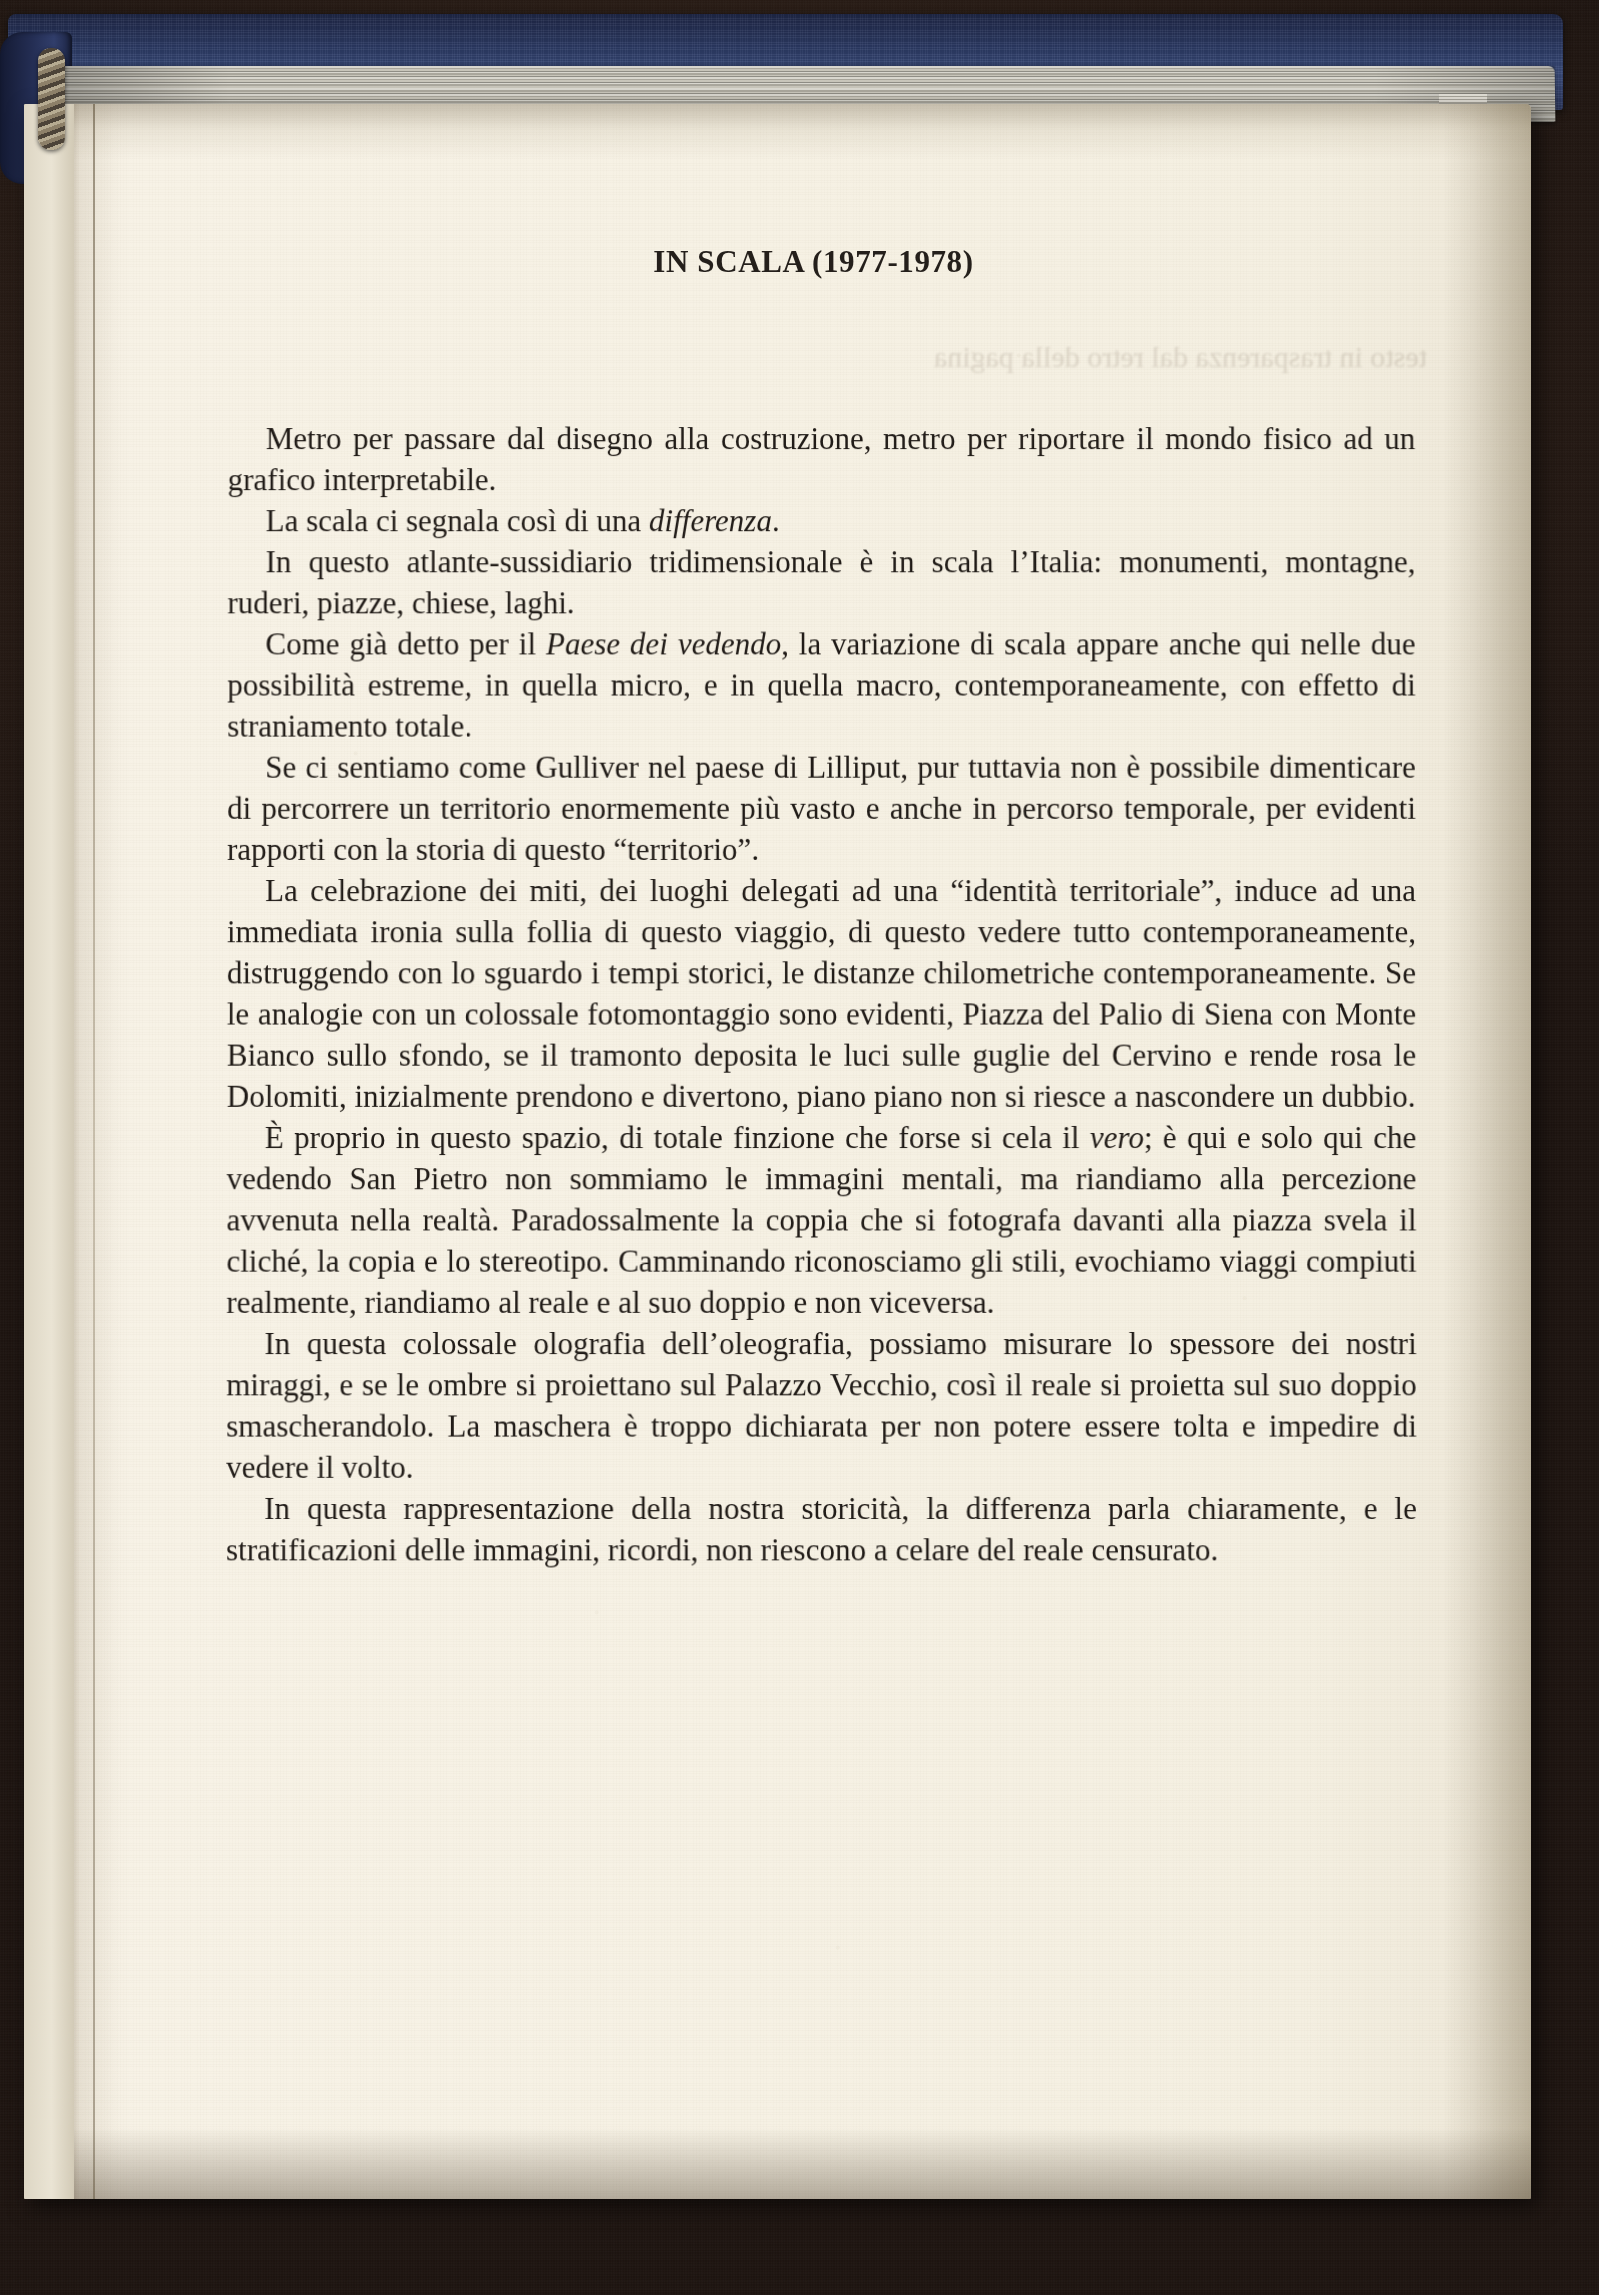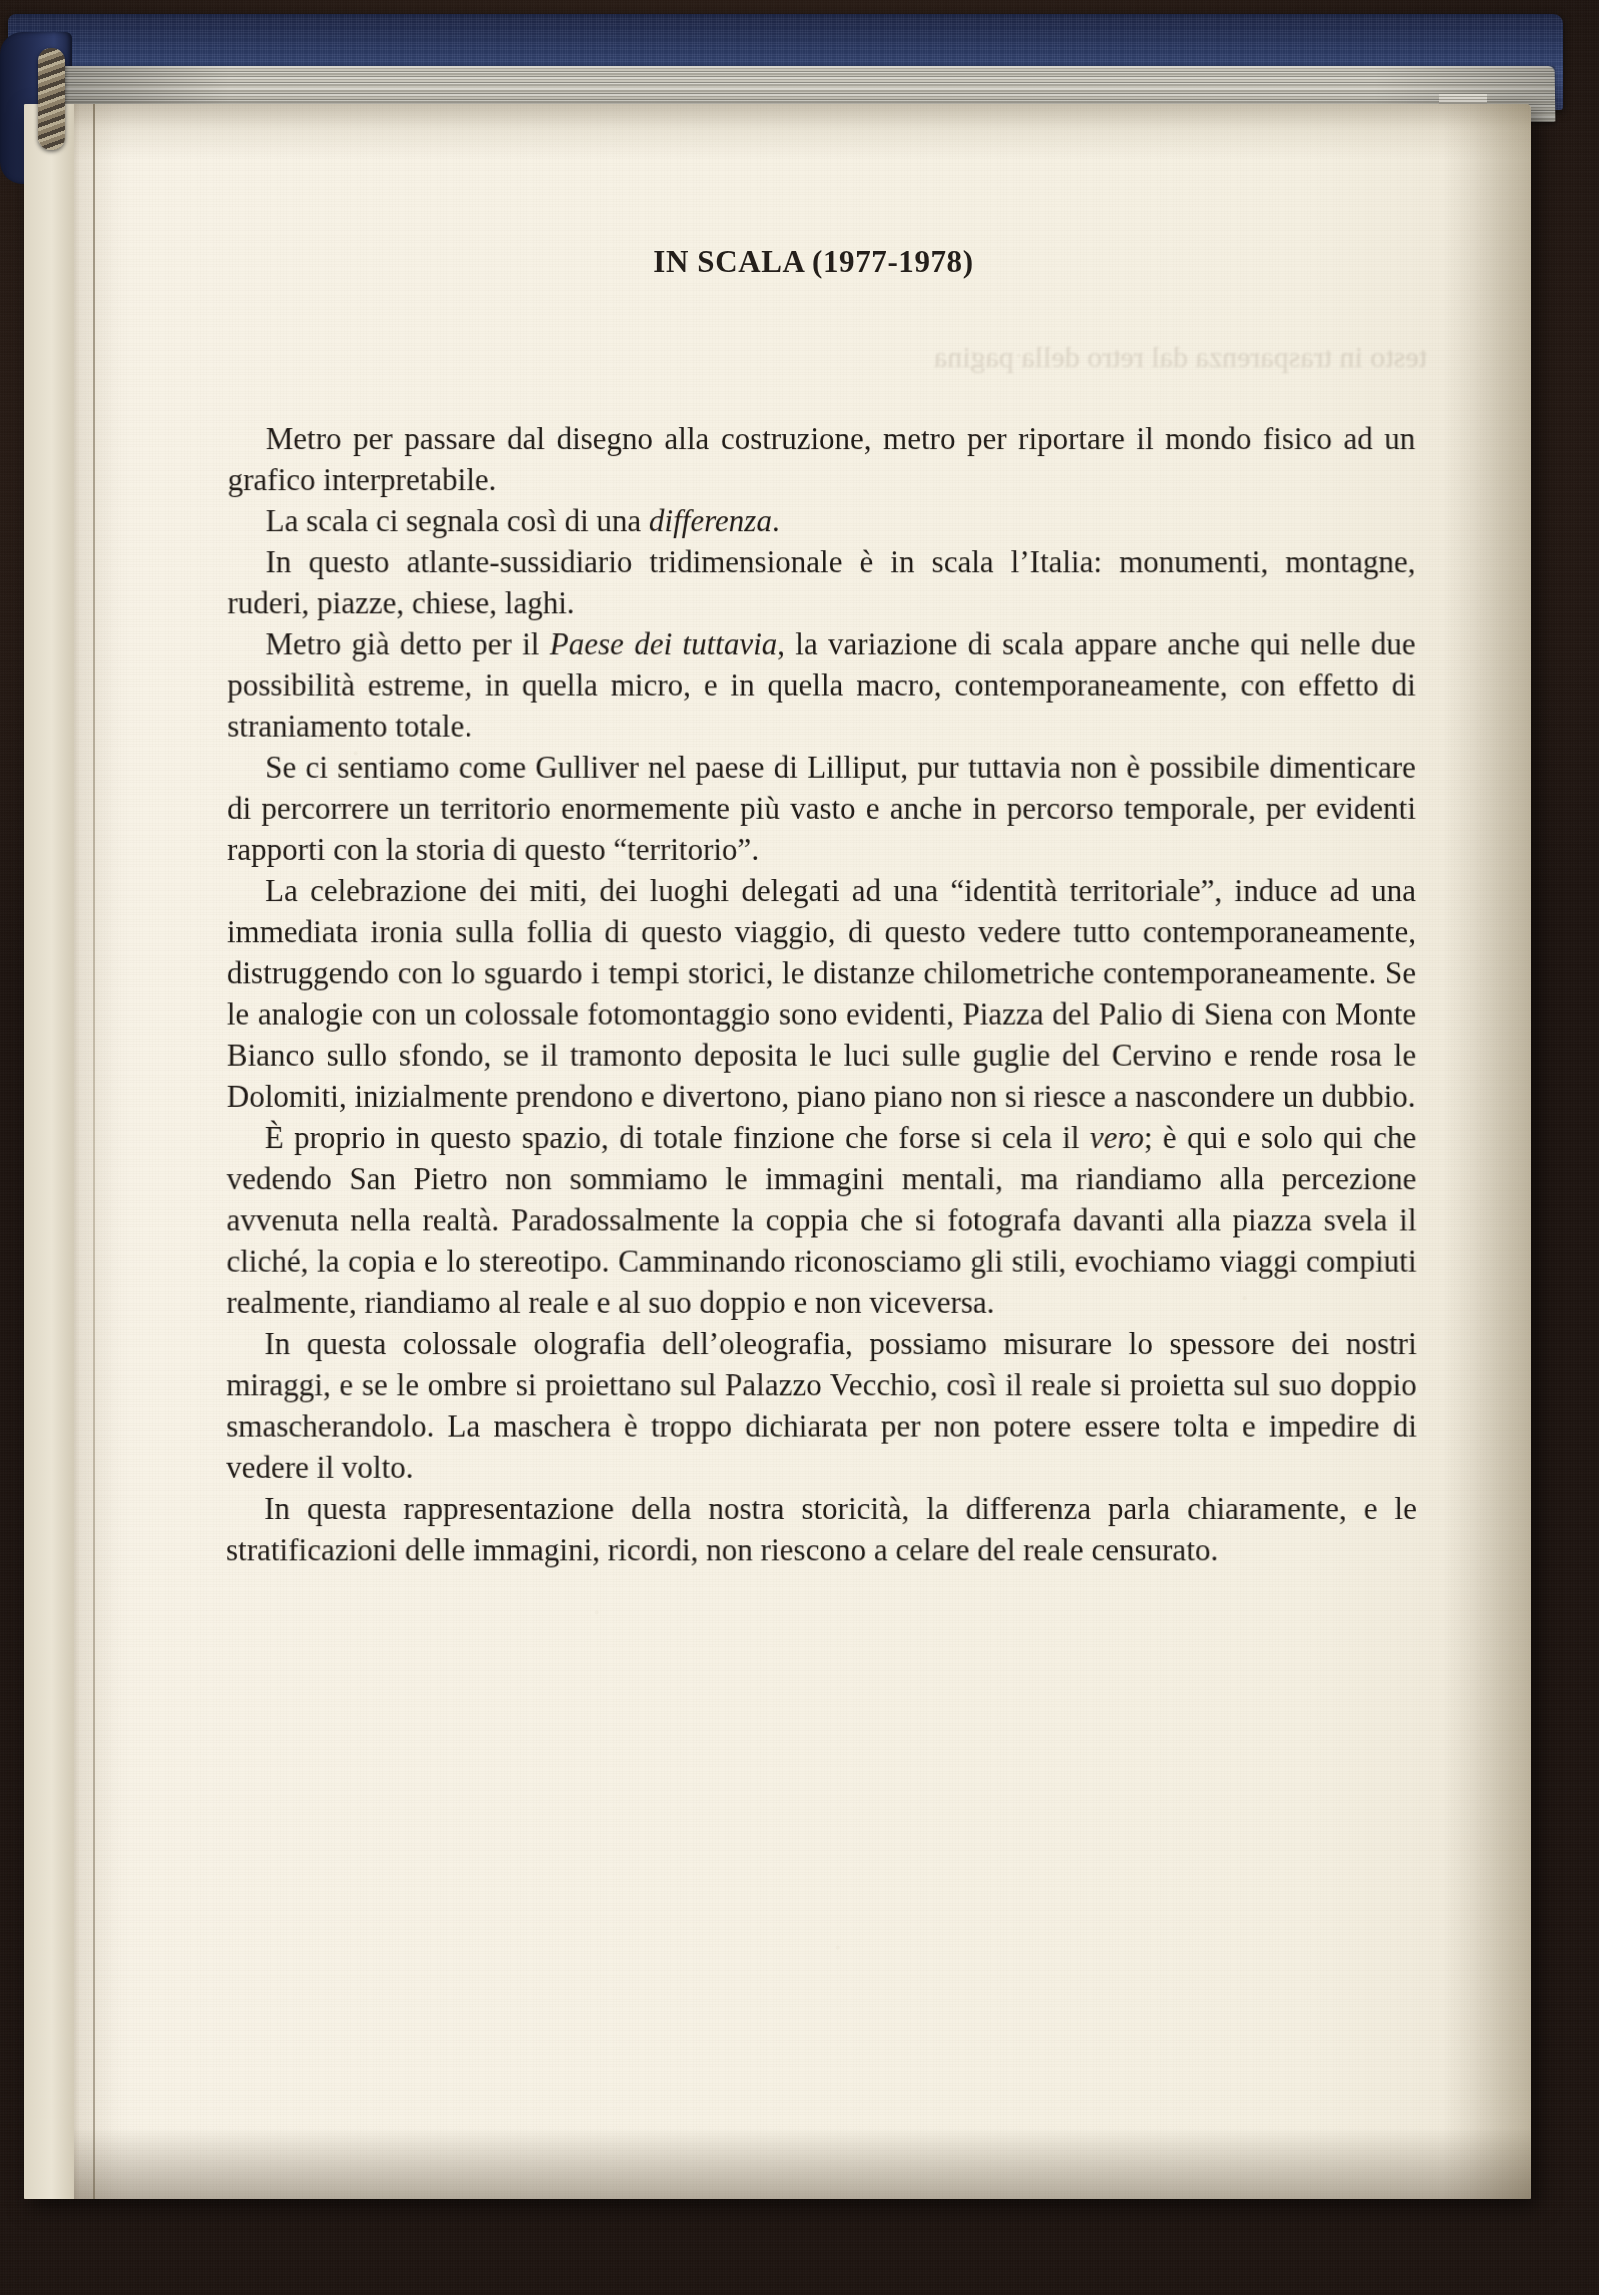--- a/index.html
+++ b/index.html
@@ -294,21 +294,21 @@
       <span>testo in trasparenza dal retro della pagina</span>
     </div>
 
     <div class="content warp">
       <h1 class="chapter-title">IN SCALA (1977-1978)</h1>
 
       <div class="body-copy" id="body-copy">
           <p><span>Metro per passare dal disegno alla costruzione, metro per riportare il mondo fisico ad un grafico interpretabile.</span></p>
           <p><span>La scala ci segnala così di una </span><em>differenza</em><span>.</span></p>
           <p><span>In questo atlante-sussidiario tridimensionale è in scala l’Italia: monumenti, montagne, ruderi, piazze, chiese, laghi.</span></p>
-          <p><span>Metro già detto per il </span><em>Paese dei tuttavia</em><span>, la variazione di scala appare anche qui nelle due possibilità estreme, in quella micro, e in quella macro, contemporaneamente, con effetto di straniamento totale.</span></p>
+          <p><span>Come già detto per il </span><em>Paese dei vedendo</em><span>, la variazione di scala appare anche qui nelle due possibilità estreme, in quella micro, e in quella macro, contemporaneamente, con effetto di straniamento totale.</span></p>
           <p><span>Se ci sentiamo come Gulliver nel paese di Lilliput, pur tuttavia non è possibile dimenticare di percorrere un territorio enormemente più vasto e anche in percorso temporale, per evidenti rapporti con la storia di questo “territorio”.</span></p>
           <p><span>La celebrazione dei miti, dei luoghi delegati ad una “identità territoriale”, induce ad una immediata ironia sulla follia di questo viaggio, di questo vedere tutto contemporaneamente, distruggendo con lo sguardo i tempi storici, le distanze chilometriche contemporaneamente. Se le analogie con un colossale fotomontaggio sono evidenti, Piazza del Palio di Siena con Monte Bianco sullo sfondo, se il tramonto deposita le luci sulle guglie del Cervino e rende rosa le Dolomiti, inizialmente prendono e divertono, piano piano non si riesce a nascondere un dubbio.</span></p>
           <p><span>È proprio in questo spazio, di totale finzione che forse si cela il </span><em>vero</em><span>; è qui e solo qui che vedendo San Pietro non sommiamo le immagini mentali, ma riandiamo alla percezione avvenuta nella realtà. Paradossalmente la coppia che si fotografa davanti alla piazza svela il cliché, la copia e lo stereotipo. Camminando riconosciamo gli stili, evochiamo viaggi compiuti realmente, riandiamo al reale e al suo doppio e non viceversa.</span></p>
           <p><span>In questa colossale olografia dell’oleografia, possiamo misurare lo spessore dei nostri miraggi, e se le ombre si proiettano sul Palazzo Vecchio, così il reale si proietta sul suo doppio smascherandolo. La maschera è troppo dichiarata per non potere essere tolta e impedire di vedere il volto.</span></p>
           <p><span>In questa rappresentazione della nostra storicità, la differenza parla chiaramente, e le stratificazioni delle immagini, ricordi, non riescono a celare del reale censurato.</span></p>
         </div>
     </div>
 
   </div>
 </div>

